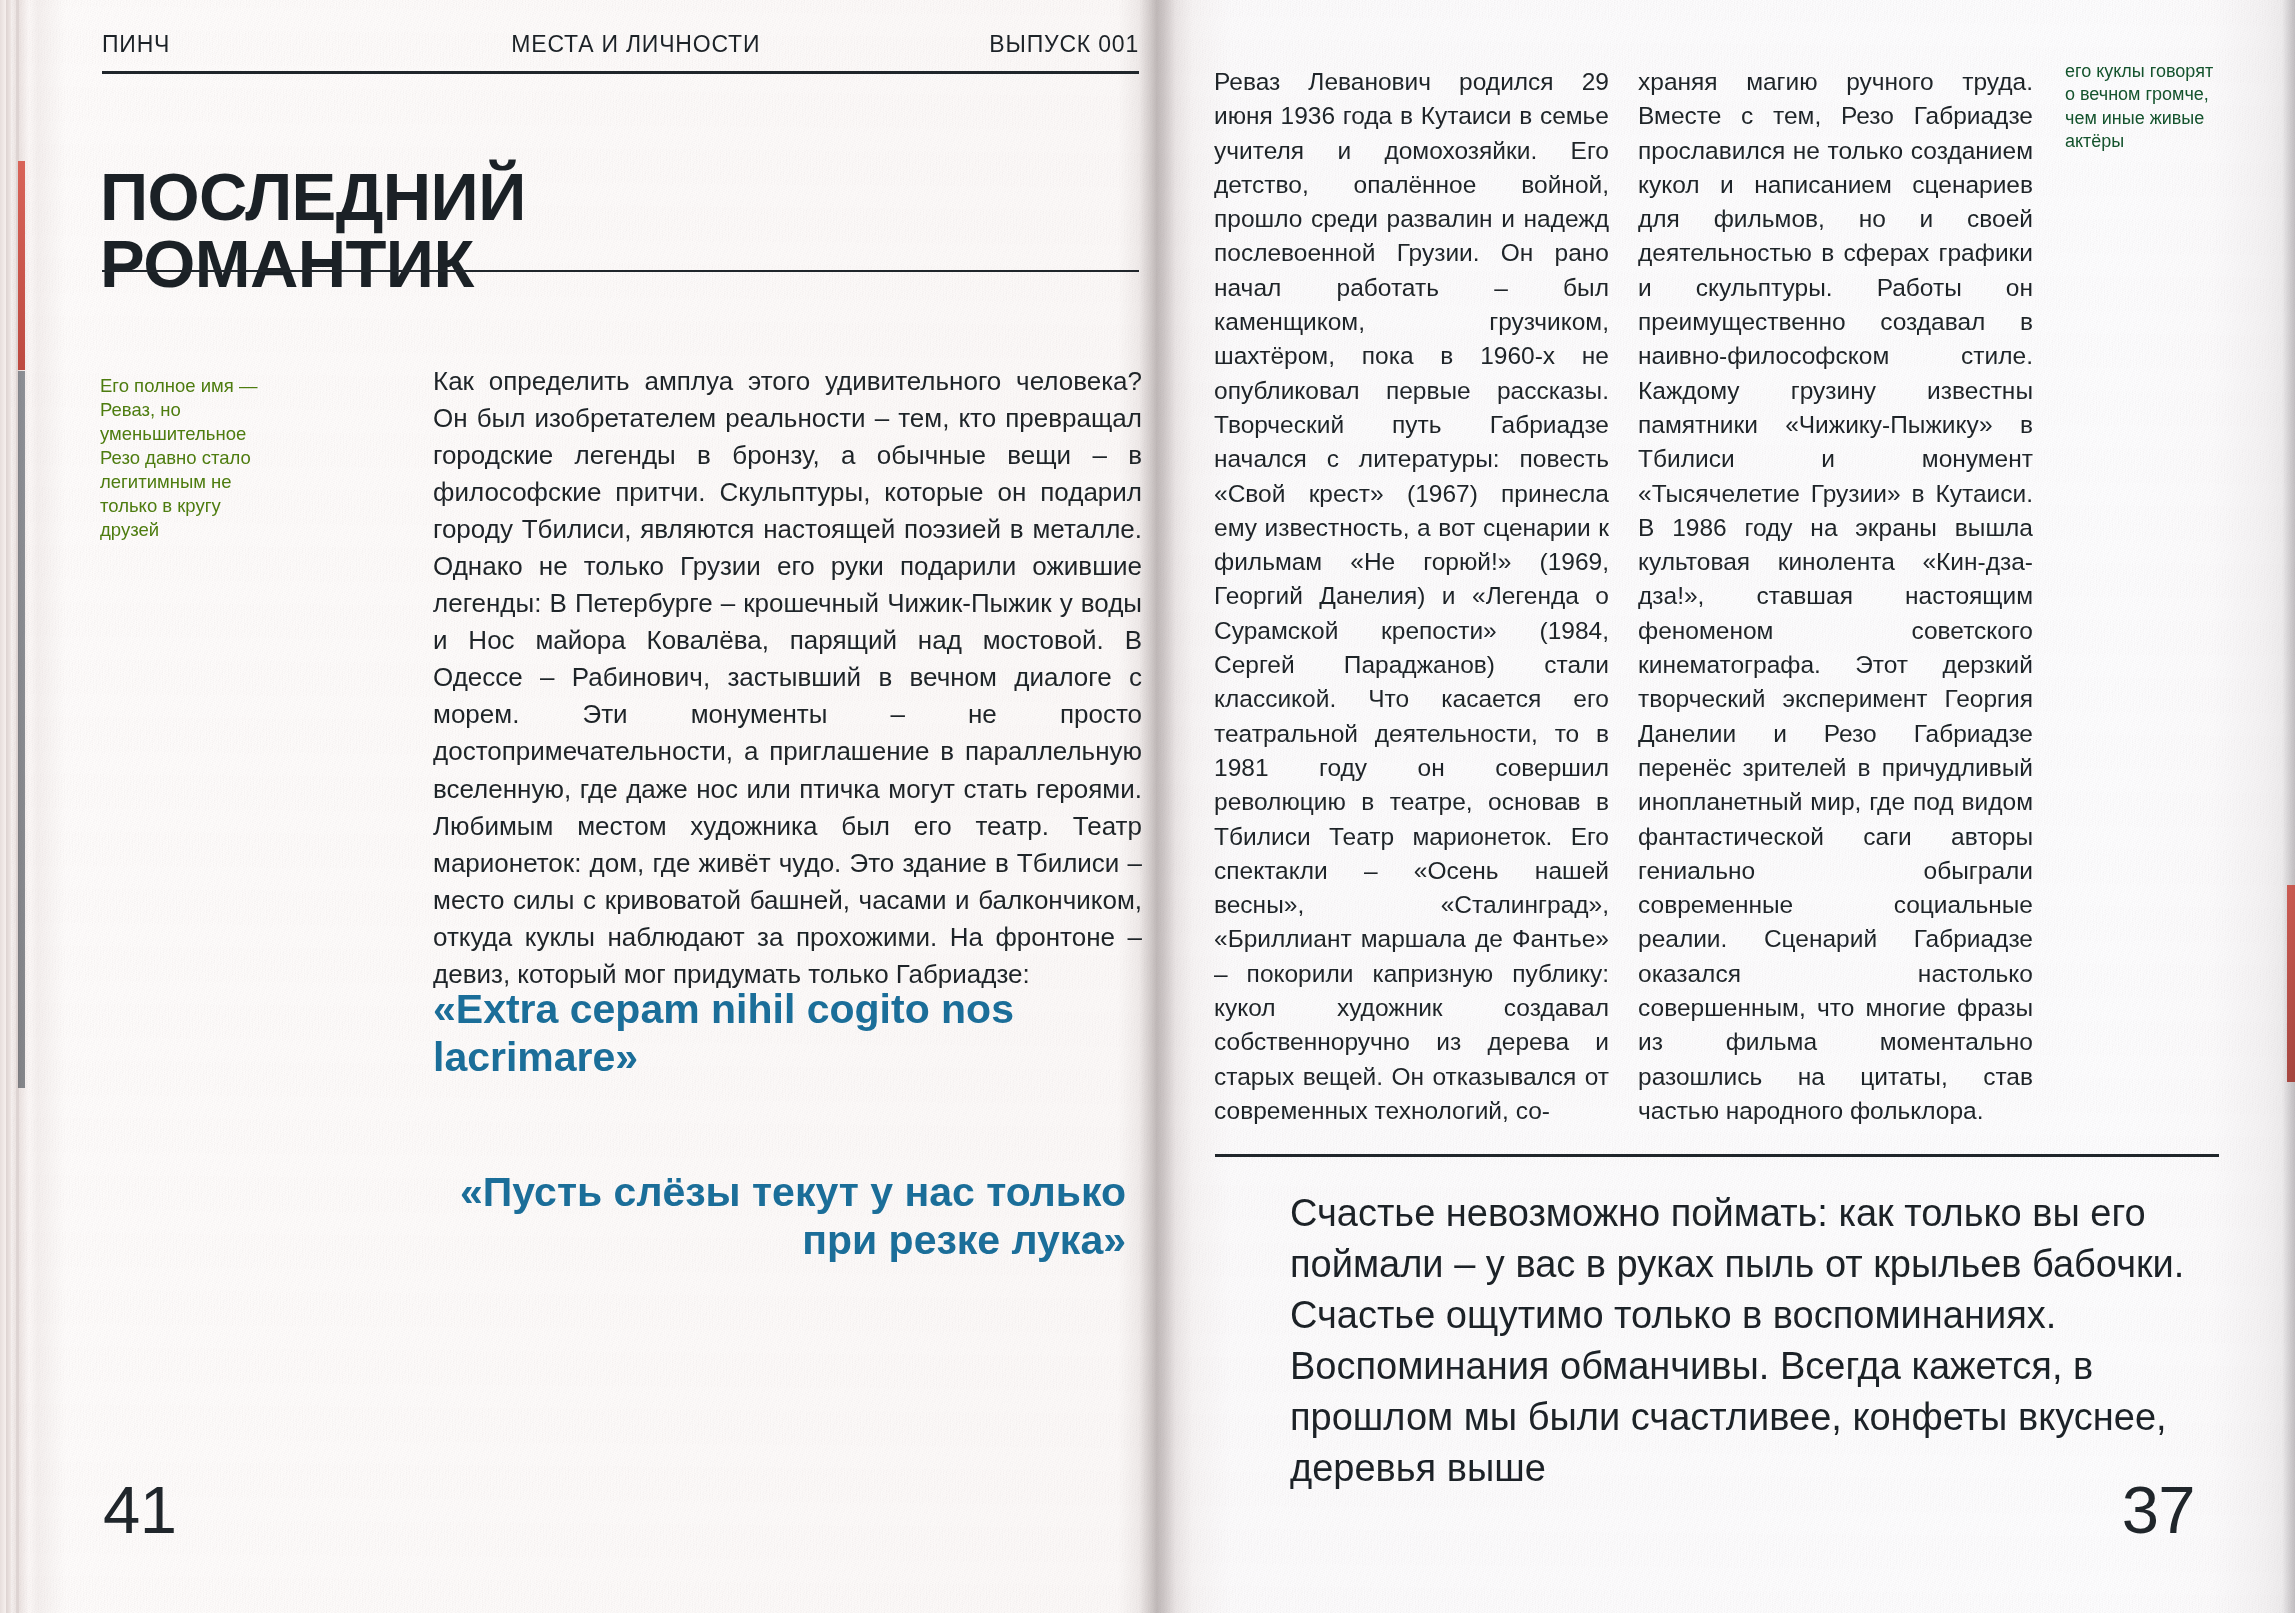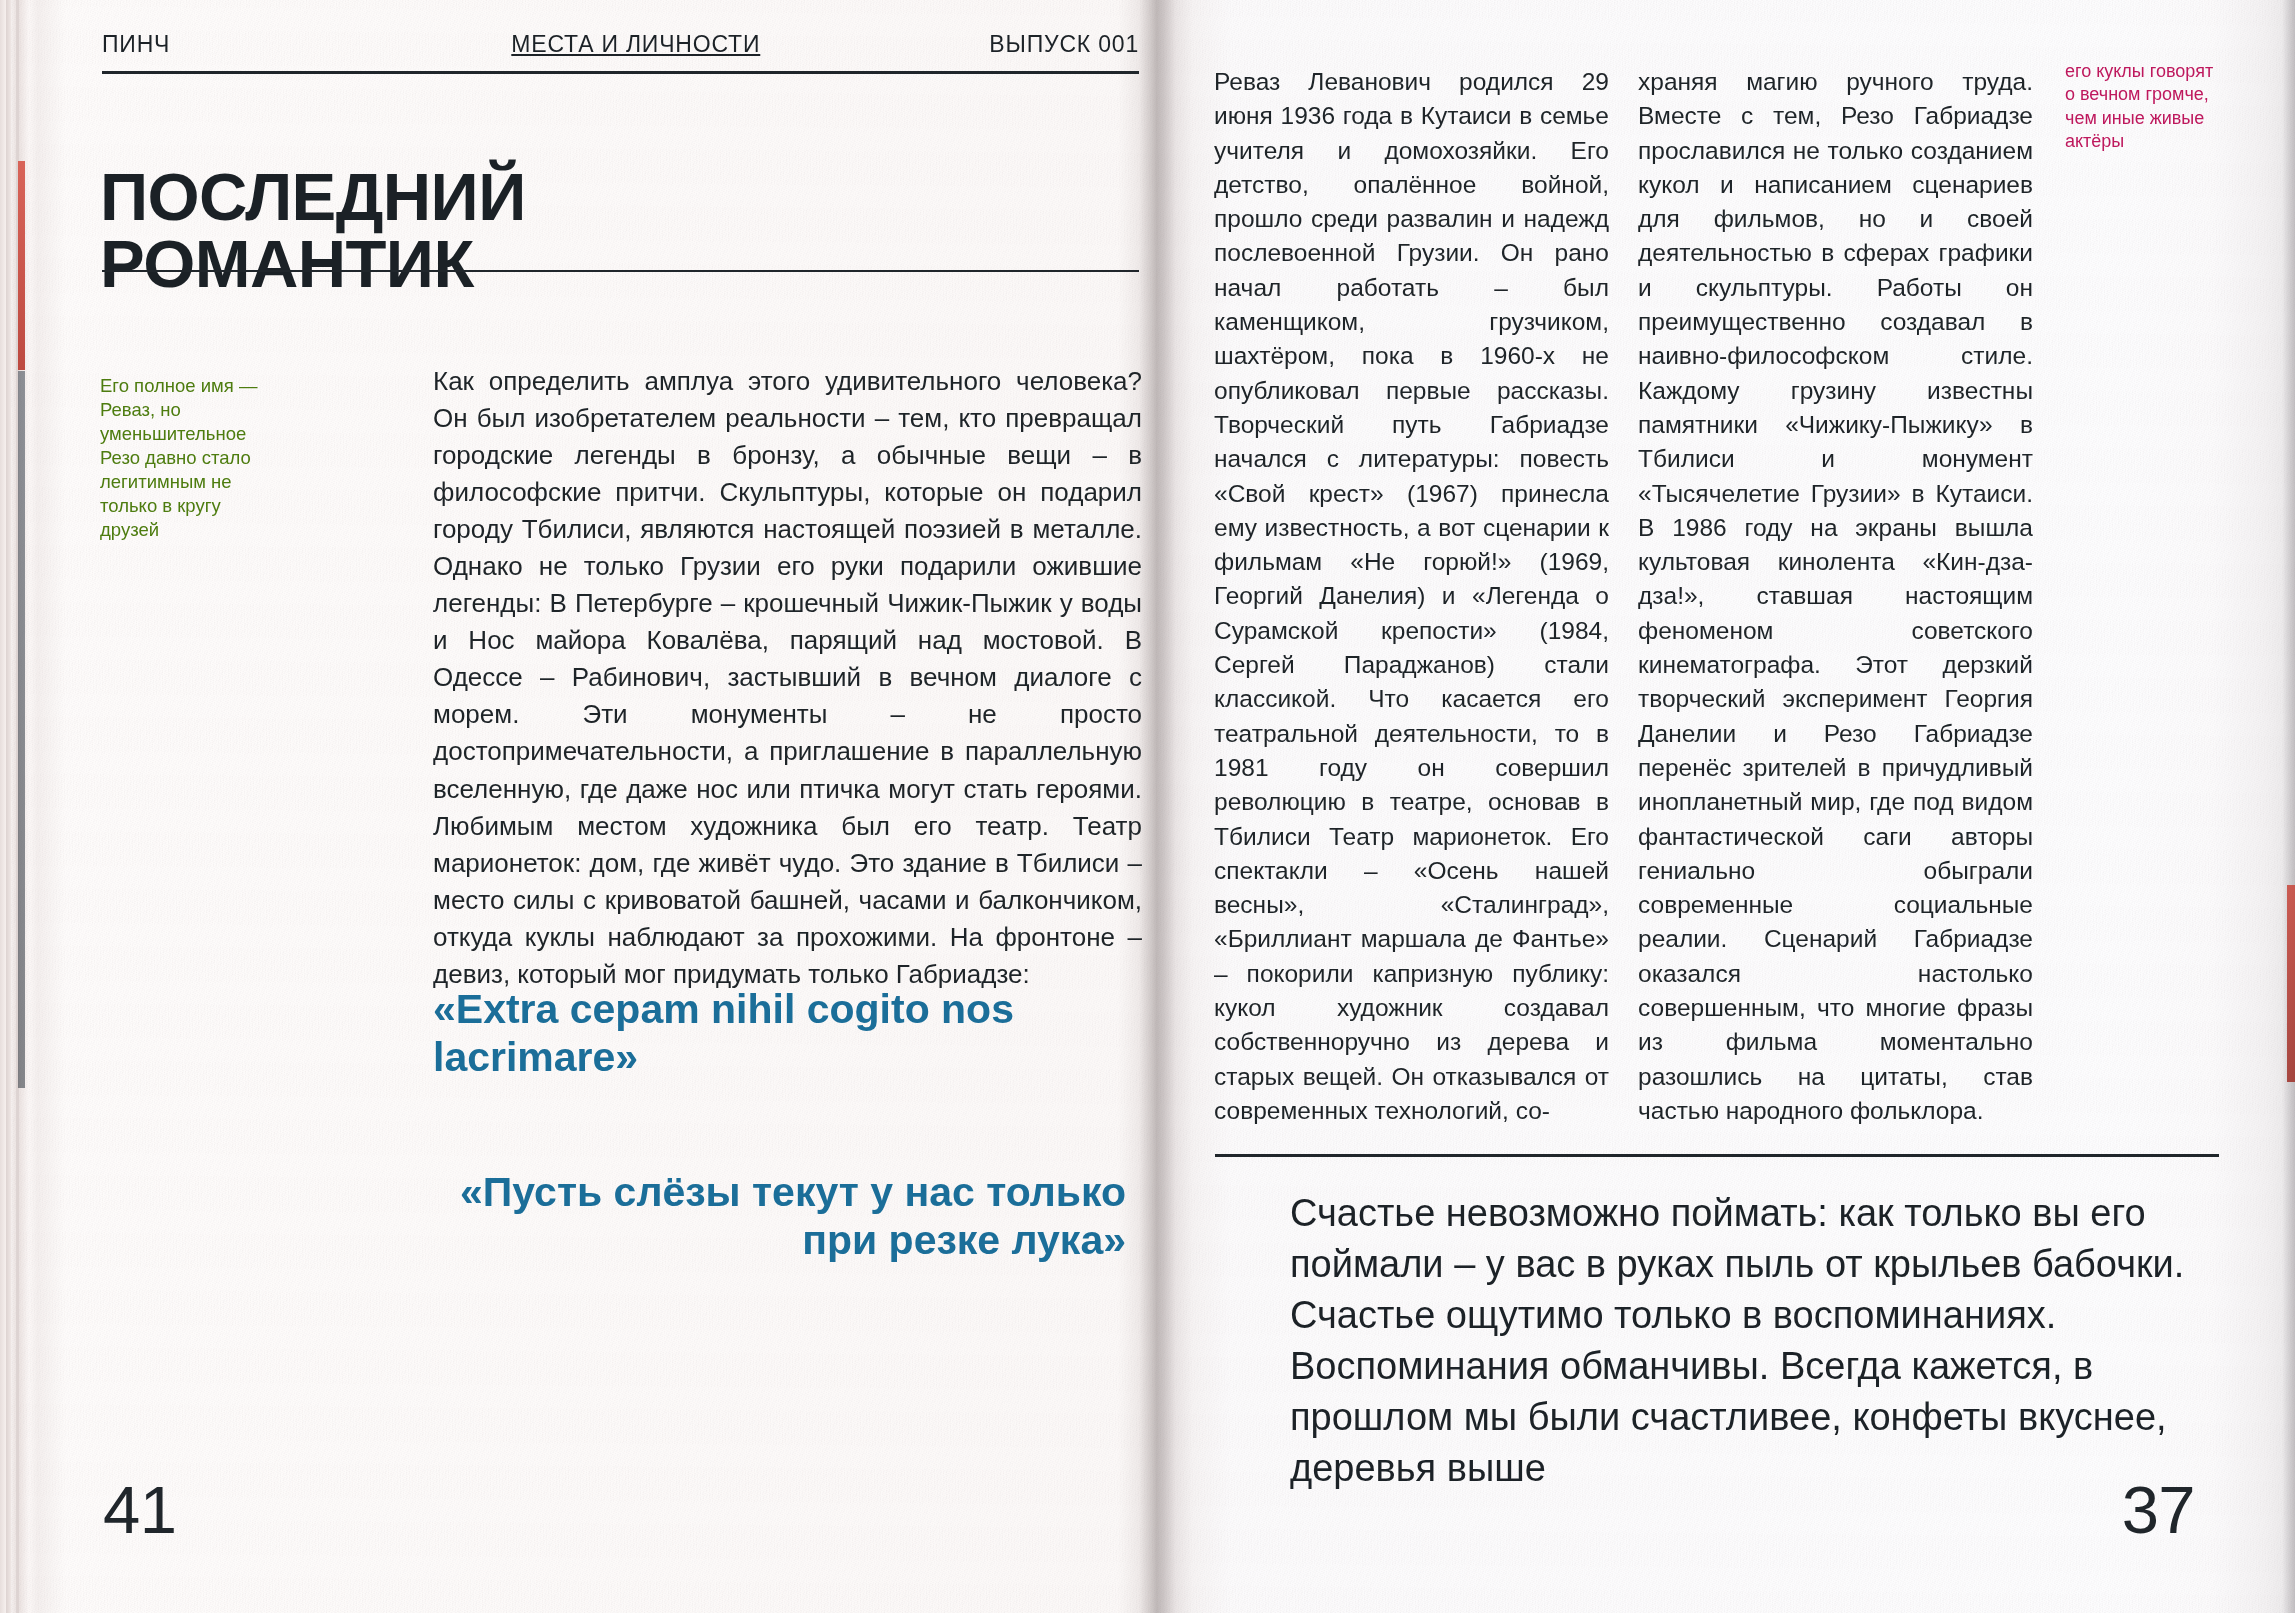--- a/index.html
+++ b/index.html
@@ -94,21 +94,21 @@
     left: 102px; top: 31px; width: 1037px;
     display: flex;
     justify-content: space-between;
     align-items: baseline;
     font-size: 23px;
     letter-spacing: 0.8px;
     color: #1c2227;
     font-weight: 400;
   }
   .runhead span { white-space: nowrap; }
-  .runhead .mid { margin-left: 112px; text-decoration: underline; }
+  .runhead .mid { margin-left: 112px; }
   .rule-head {
     position: absolute;
     left: 102px; top: 71px; width: 1037px; height: 3px;
     background: #20262b;
   }
 
   
   .headline {
     position: absolute;
     left: 100px; top: 118px; width: 777px;
@@ -184,21 +184,21 @@
     text-justify: inter-word;
   }
   .rcol-1 { left: 1214px; width: 395px; }
   .rcol-2 { left: 1638px; width: 395px; }
 
   .rnote {
     position: absolute;
     left: 2065px; top: 60px; width: 152px;
     font-size: 18px;
     line-height: 1.30;
-    color: #be185d;
+    color: #14532d;
   }
 
   
   .rule-pull {
     position: absolute;
     left: 1215px; top: 1154px; width: 1004px; height: 3px;
     background: #20262b;
   }
   .pullquote {
     position: absolute;

